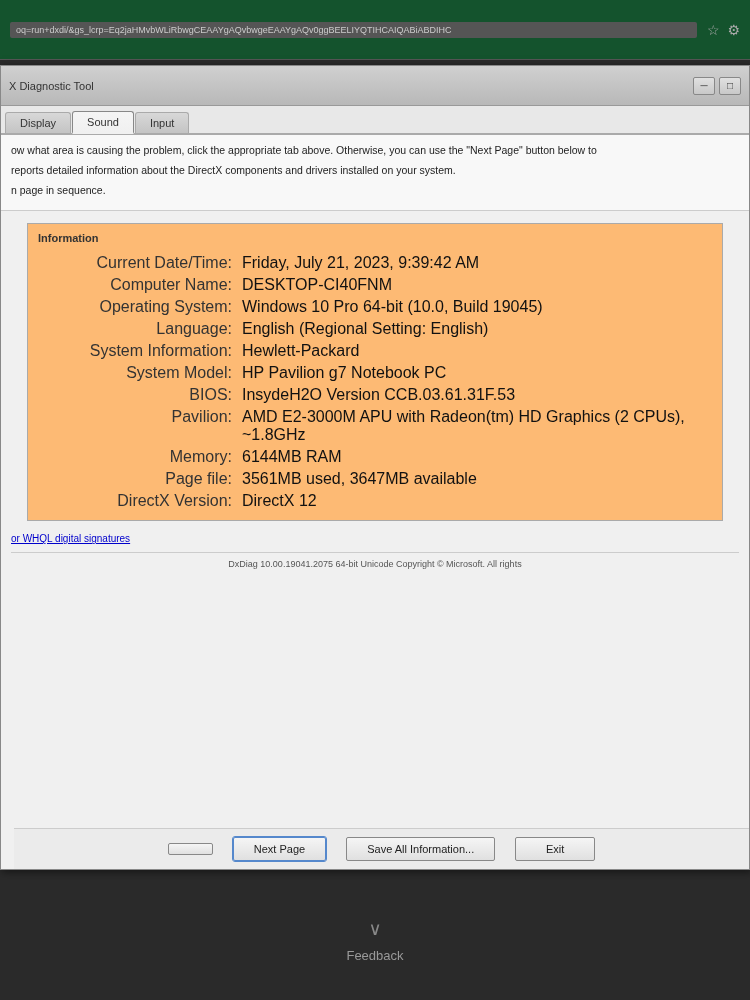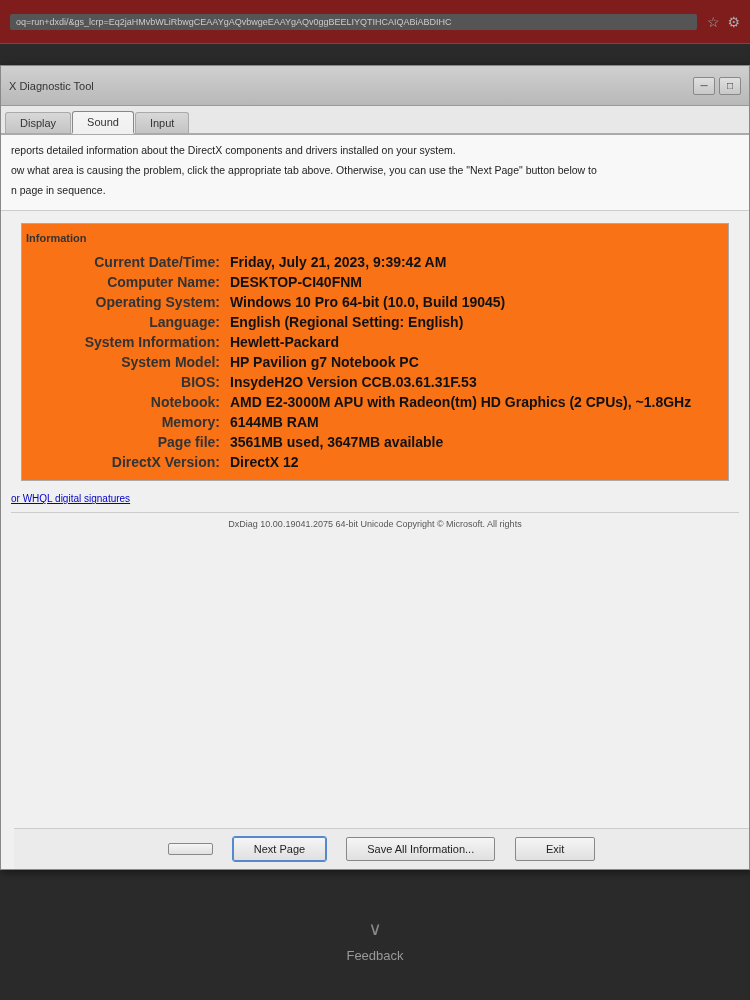--- a/index.html
+++ b/index.html
@@ -12,22 +12,22 @@
       width: 750px;
       height: 1000px;
       background-color: #2a2a2a;
       font-family: 'Segoe UI', Tahoma, Geneva, Verdana, sans-serif;
       overflow: hidden;
       position: relative;
     }
 
     
     .browser-bar {
-      background-color: #7f1d1d;
-      height: 44px;
+      background-color: #14532d;
+      height: 60px;
       width: 100%;
       display: flex;
       align-items: center;
       padding: 0 10px;
       border-bottom: 1px solid #555;
     }
 
     .browser-url {
       background-color: #555;
       color: #ccc;
@@ -137,44 +137,43 @@
       color: #222;
       line-height: 1.5;
     }
 
     .description-text p {
       margin-bottom: 4px;
     }
 
     
     .info-section {
-      margin: 12px 20px;
+      margin: 12px 26px;
       border: 1px solid #aaa;
-      padding: 8px 4px;
-      background-color: #f97316;
+      padding: 8px 10px;
+      background-color: #fdba74;
     }
 
     .info-section-title {
       font-size: 11px;
       font-weight: bold;
       color: #333;
       margin-bottom: 8px;
     }
 
     .info-table {
       width: 100%;
       border-collapse: collapse;
     }
 
     .info-table td {
-      font-size: 14px;
+      font-size: 16px;
       color: #222;
       padding: 2px 4px;
       vertical-align: top;
-      font-weight: bold;
     }
 
     .info-table .label-cell {
       text-align: right;
       width: 200px;
       color: #333;
       padding-right: 6px;
     }
 
     .info-table .value-cell {
@@ -297,24 +296,24 @@
     <div class="tab active">
       <span>Sound</span>
     </div>
     <div class="tab">
       <span>Input</span>
     </div>
   </div>
 
   <div class="description-area">
     <div class="description-text">
-      <p>reports detailed information about the DirectX components and drivers installed on your system.</p>
       <p>
         <span>ow what area is causing the problem, click the appropriate tab above.  Otherwise, you can use the "Next Page" button below to</span>
       </p>
+      <p>reports detailed information about the DirectX components and drivers installed on your system.</p>
       <p>n page in sequence.</p>
     </div>
   </div>
 
   <div class="info-section">
     <div class="info-section-title">Information</div>
     <table class="info-table">
       <tbody id="info-rows">
       <tr>
             <td class="label-cell">Current Date/Time:</td>
@@ -338,21 +337,21 @@
           </tr>
           <tr>
             <td class="label-cell">System Model:</td>
             <td class="value-cell">HP Pavilion g7 Notebook PC</td>
           </tr>
           <tr>
             <td class="label-cell">BIOS:</td>
             <td class="value-cell">InsydeH2O Version CCB.03.61.31F.53</td>
           </tr>
           <tr>
-            <td class="label-cell">Notebook:</td>
+            <td class="label-cell">Pavilion:</td>
             <td class="value-cell">AMD E2-3000M APU with Radeon(tm) HD Graphics (2 CPUs), ~1.8GHz</td>
           </tr>
           <tr>
             <td class="label-cell">Memory:</td>
             <td class="value-cell">6144MB RAM</td>
           </tr>
           <tr>
             <td class="label-cell">Page file:</td>
             <td class="value-cell">3561MB used, 3647MB available</td>
           </tr>

